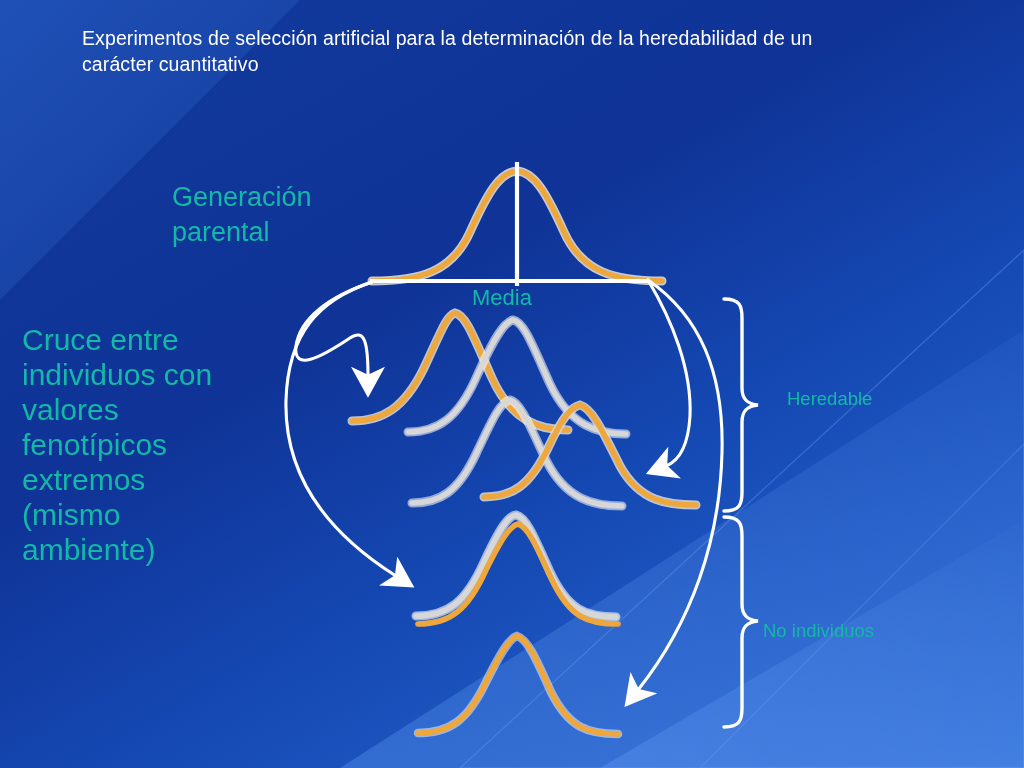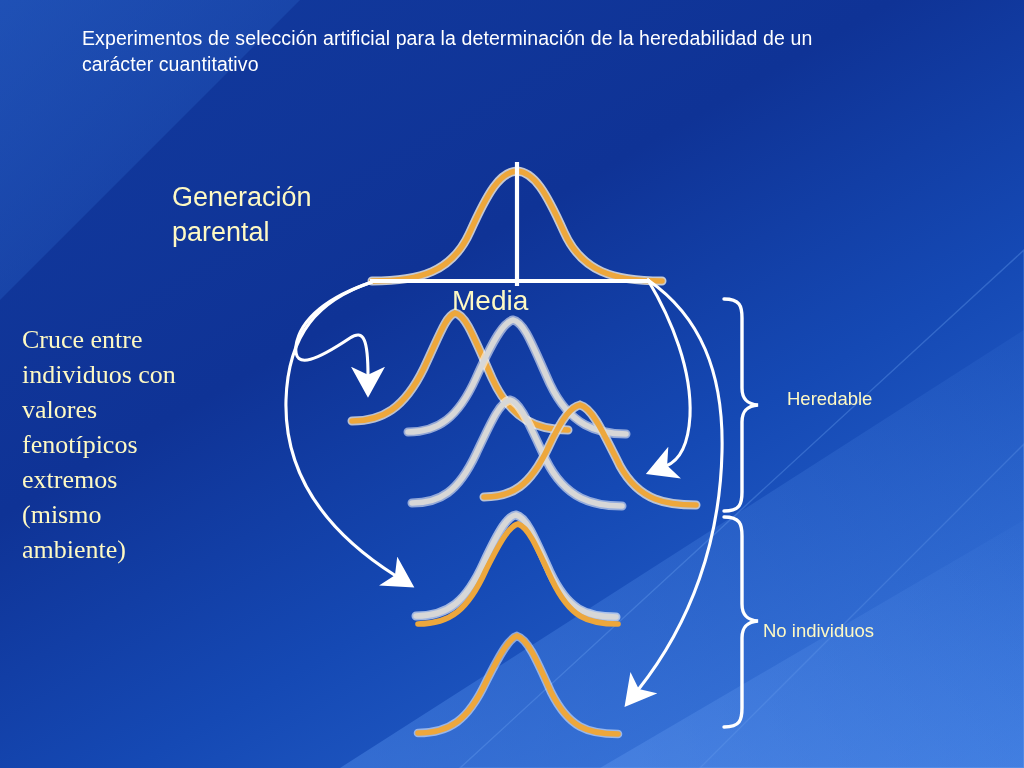--- a/index.html
+++ b/index.html
@@ -31,41 +31,40 @@
     left: 82px;
     top: 25px;
     width: 760px;
     color: #ffffff;
     font-size: 19.5px;
     line-height: 26px;
     letter-spacing: 0.1px;
   }
   .label {
     position: absolute;
-    color: #fef9c3;
+    color: #14b8a6;
     white-space: pre-line;
   }
   #lbl-generacion {
     left: 172px;
     top: 180px;
     font-size: 27px;
     line-height: 35px;
   }
   #lbl-cruce {
     left: 22px;
     top: 322px;
     width: 250px;
-    font-size: 26px;
+    font-size: 30px;
     line-height: 35px;
-    font-family: Liberation Serif, serif;
   }
   #lbl-media {
-    left: 452px;
+    left: 472px;
     top: 285px;
-    font-size: 28px;
+    font-size: 22px;
   }
   #lbl-heredable {
     left: 787px;
     top: 388px;
     font-size: 18.5px;
   }
   #lbl-noheredable {
     left: 763px;
     top: 620px;
     font-size: 18.5px;

